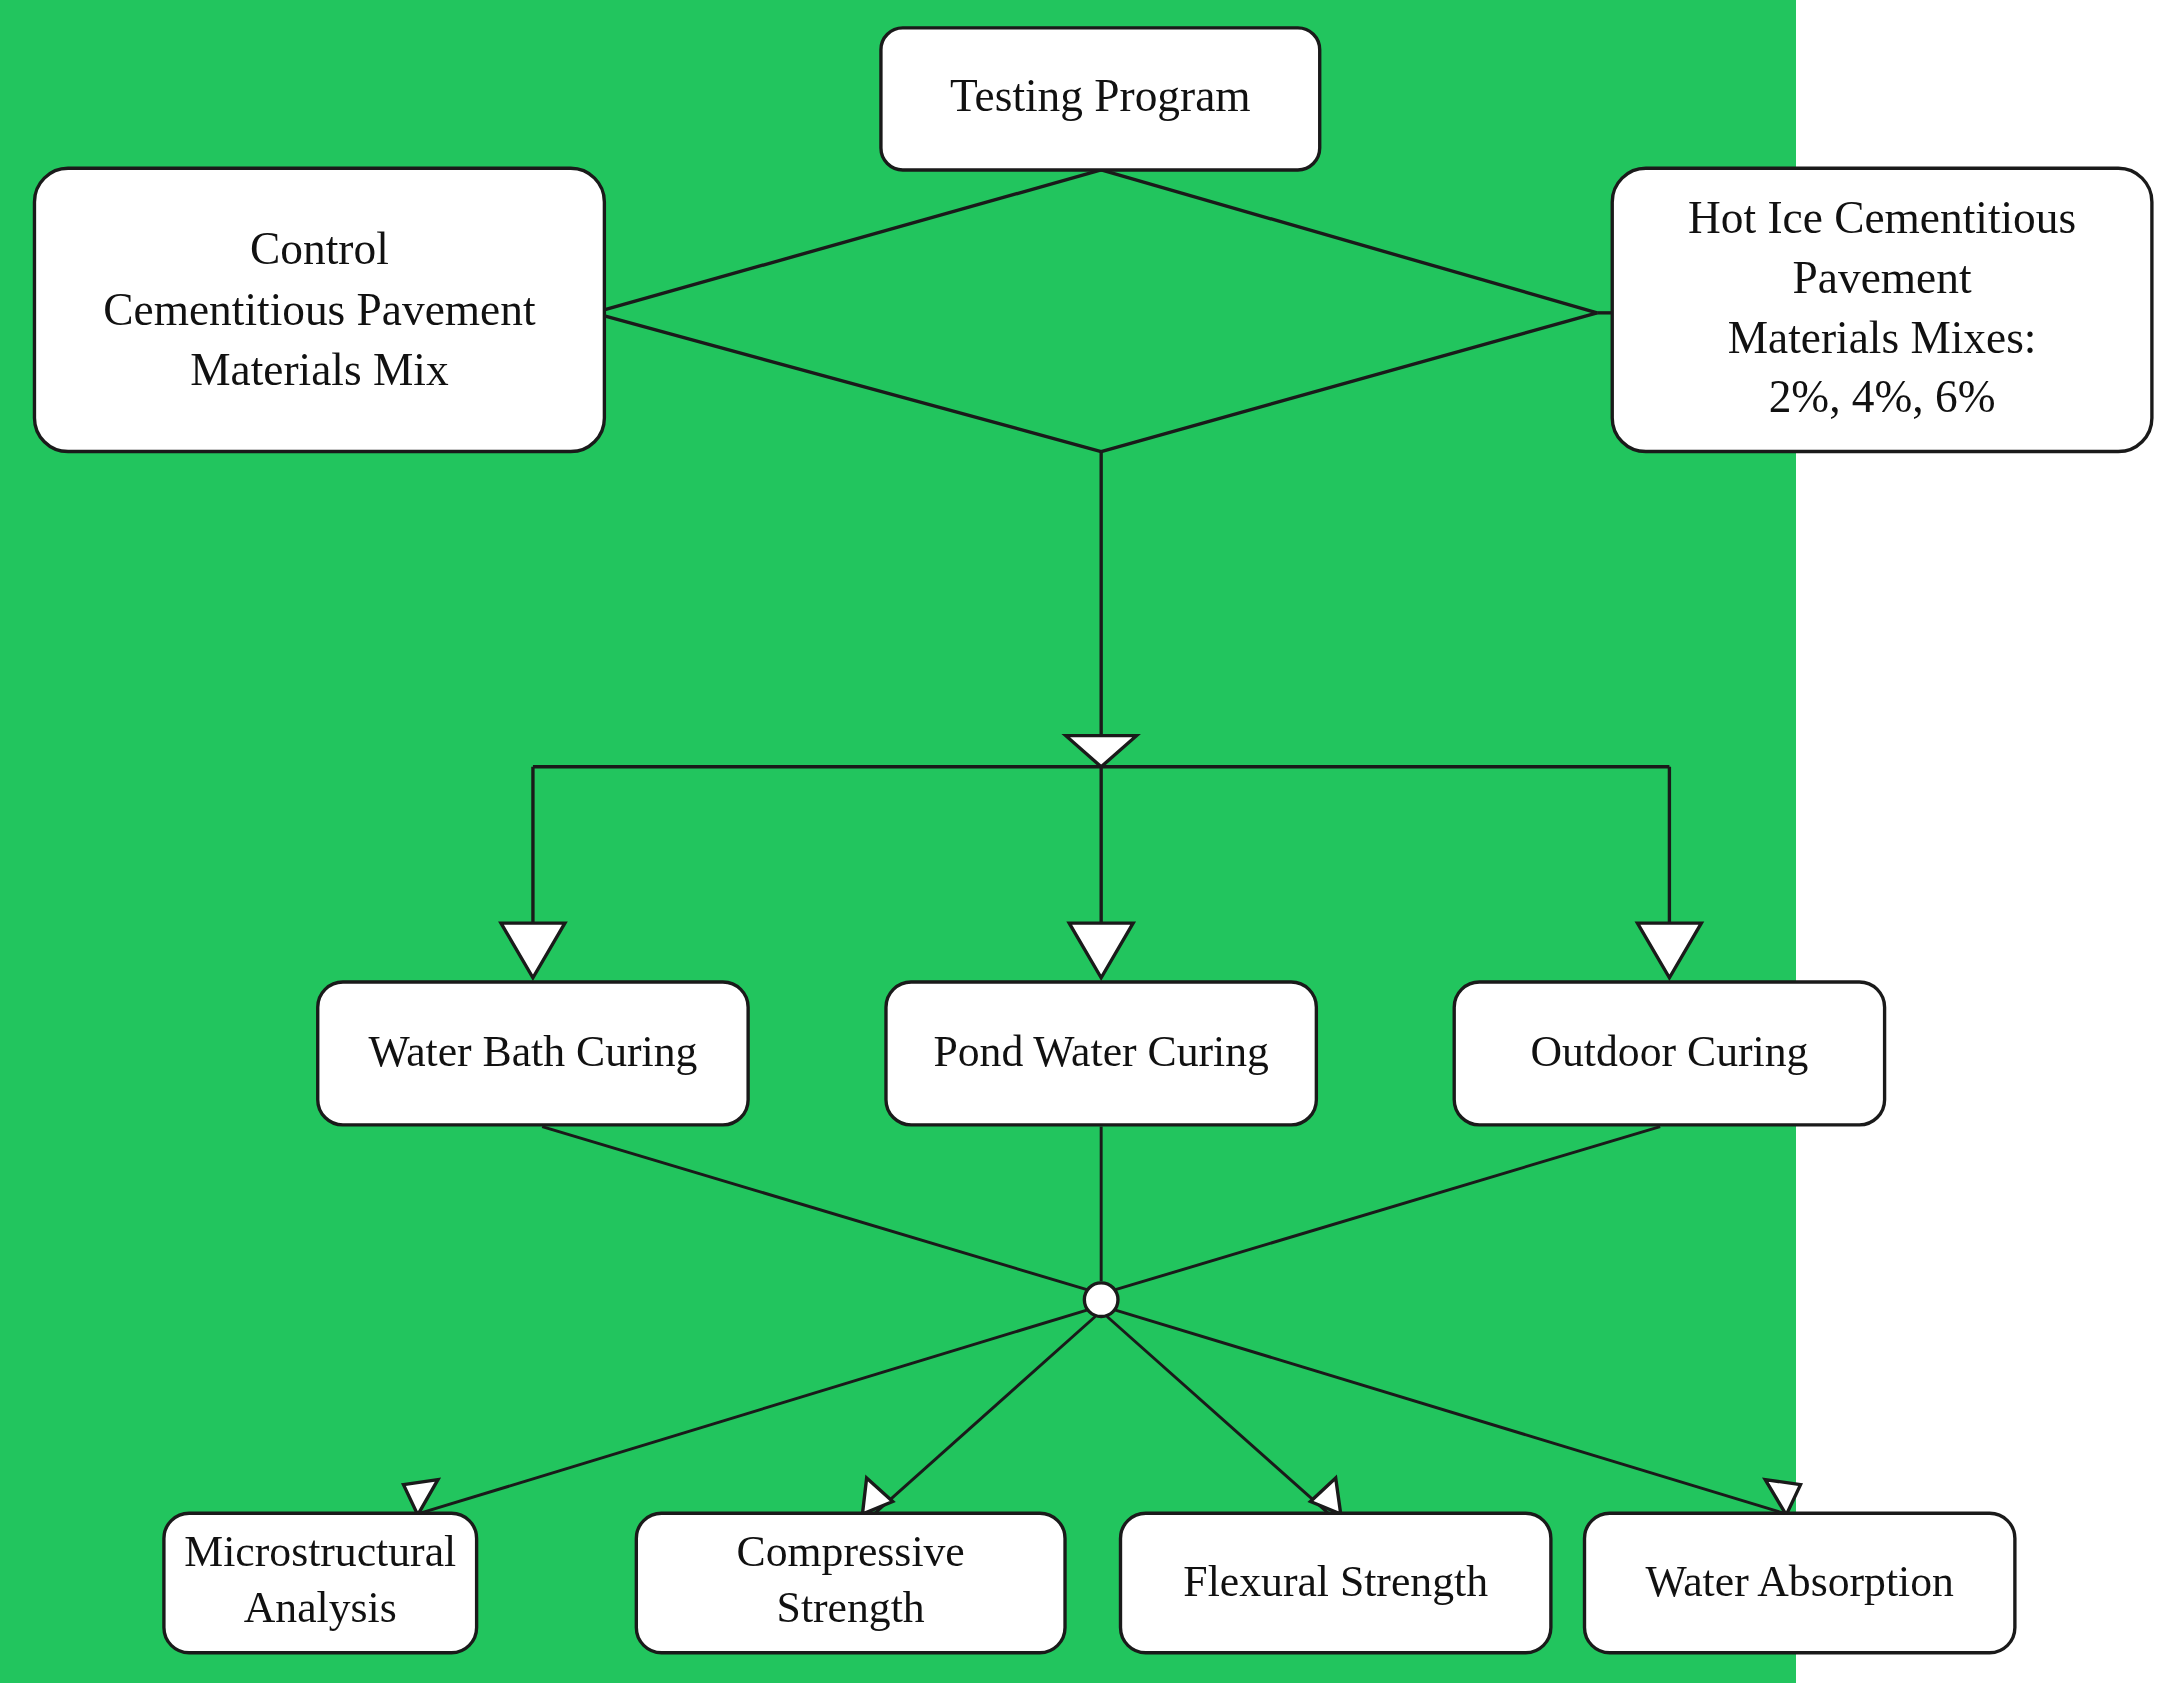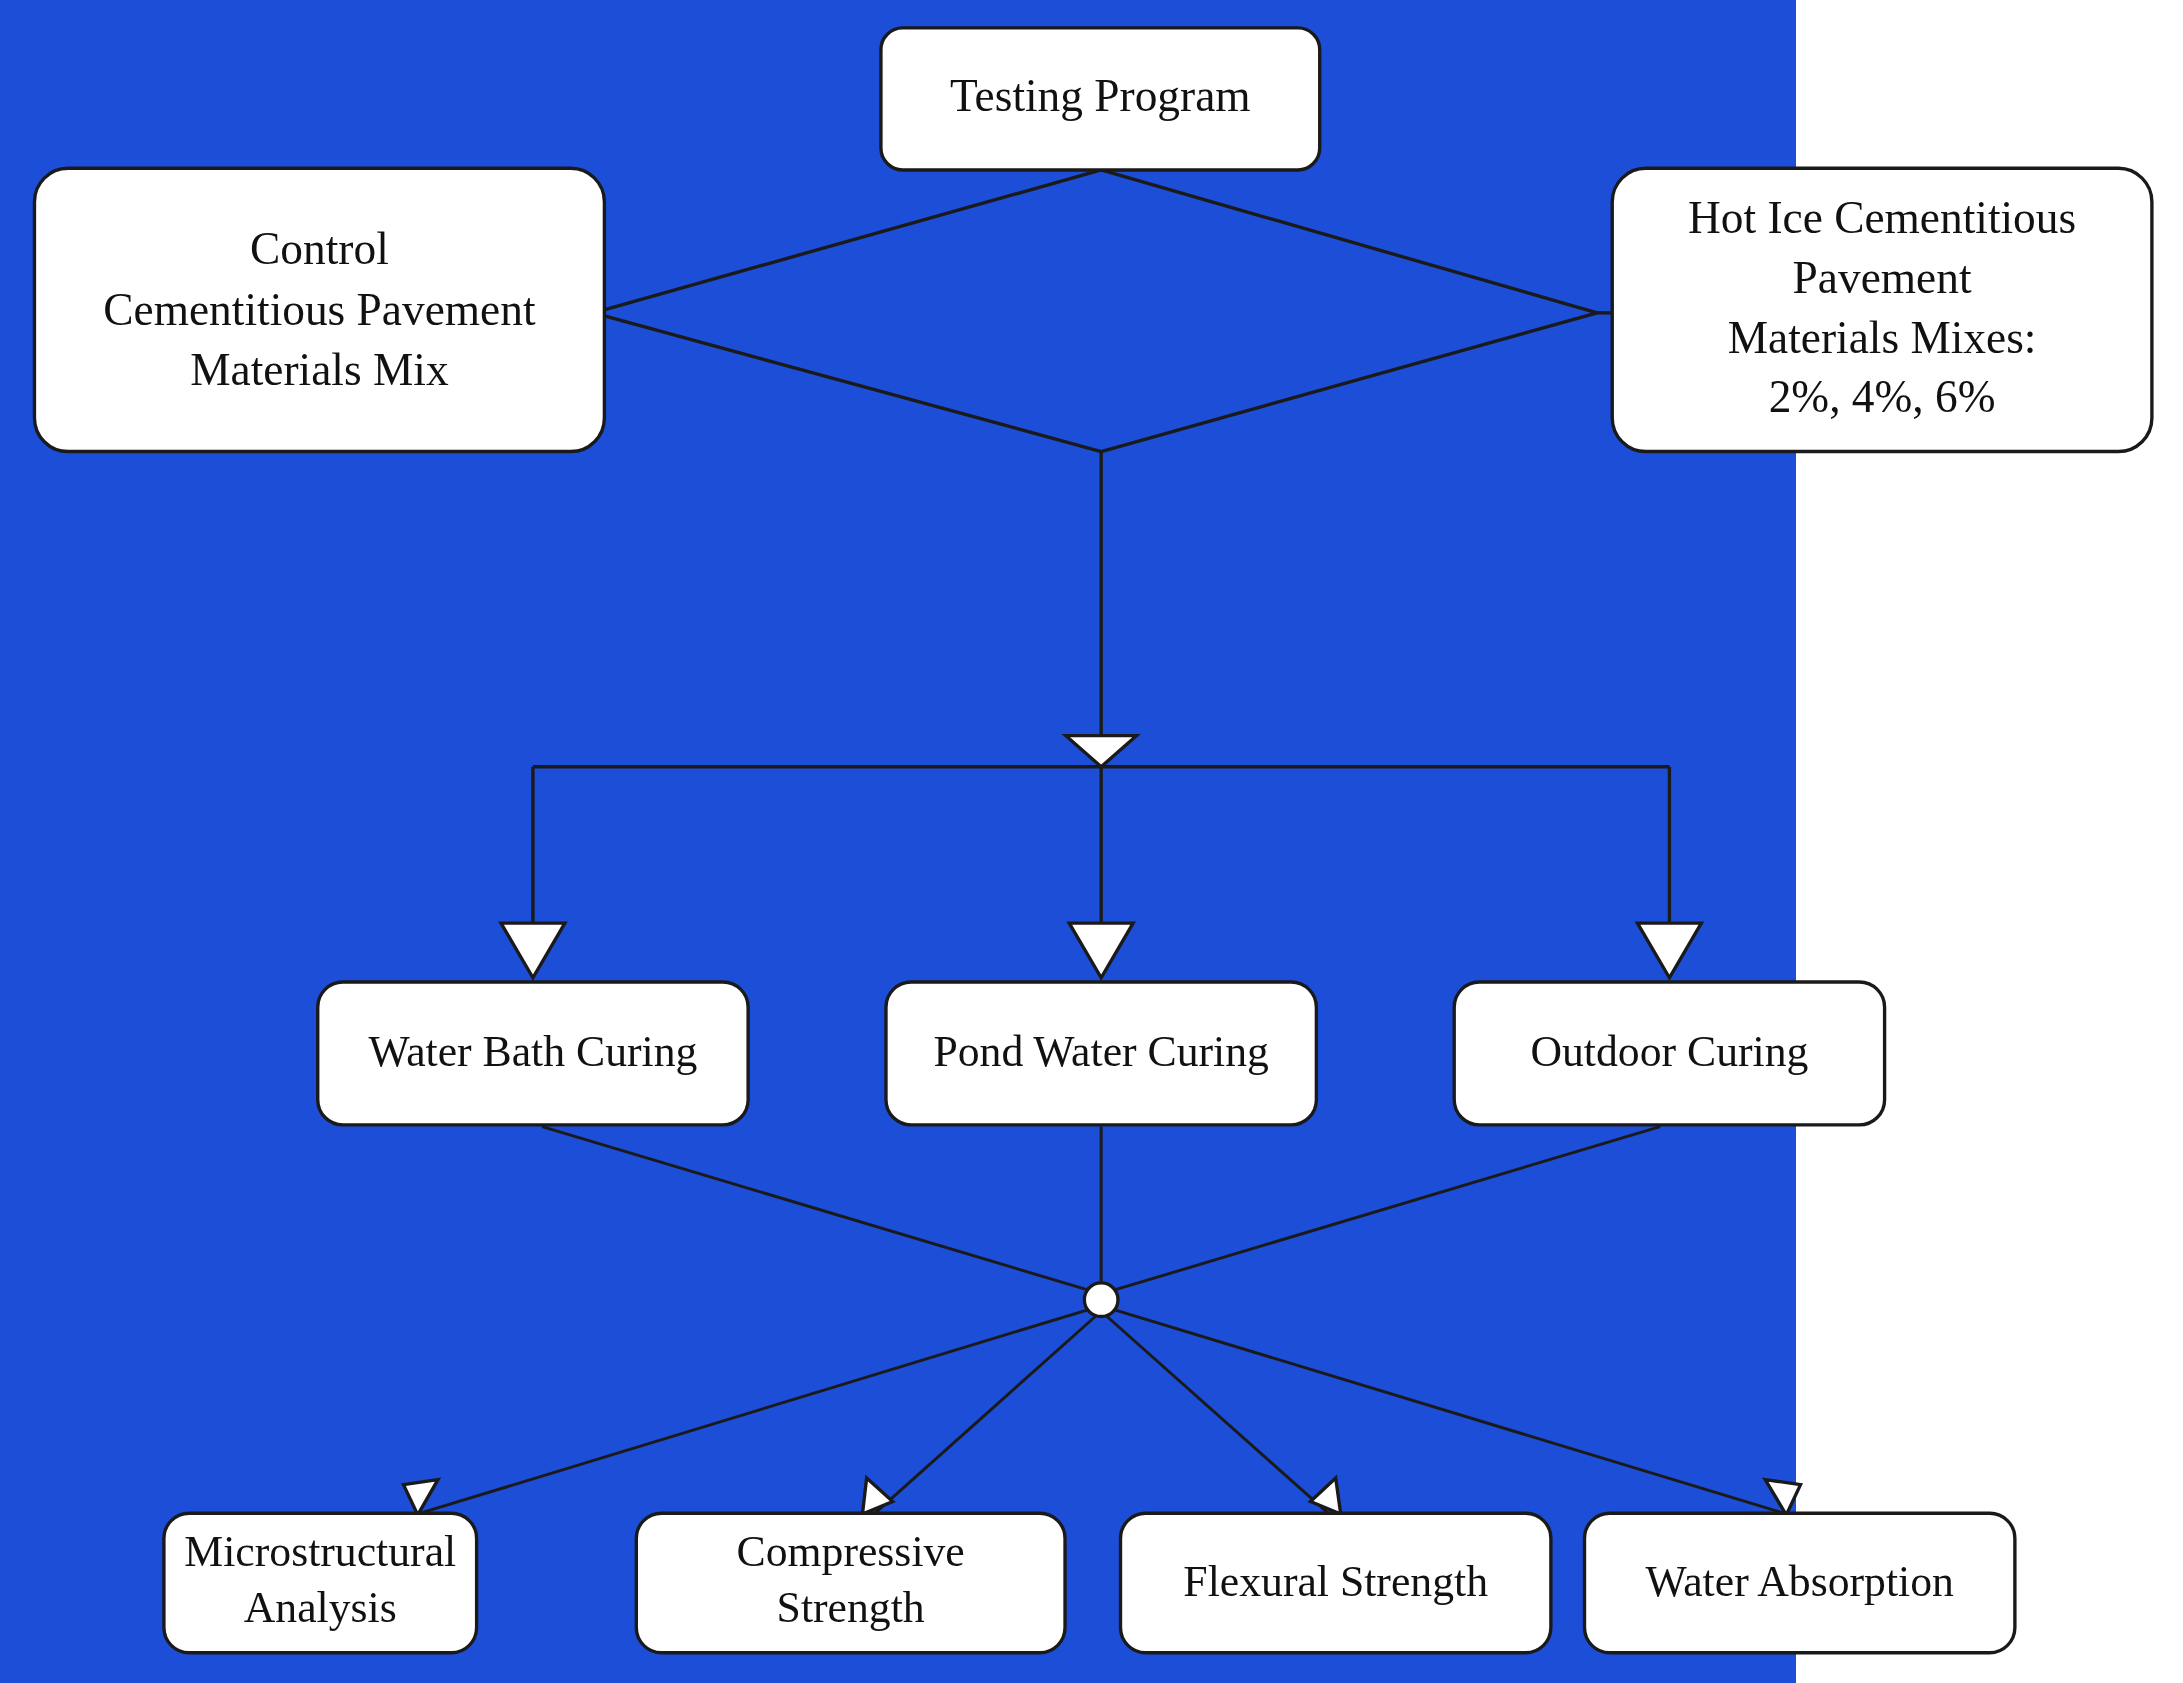--- a/index.html
+++ b/index.html
@@ -11,21 +11,21 @@
   body {
     width: 2183px;
     height: 1684px;
     font-family: "Liberation Serif", "DejaVu Serif", serif;
     overflow: hidden;
   }
   #diagram-root {
     position: relative;
     width: 1796px;
     height: 1684px;
-    background: #1d4ed8;
+    background: #22c55e;
     text-align: center;
   }
   svg.flow-canvas {
     position: absolute;
     top: 0;
     left: 0;
     width: 2183px;
     height: 1684px;
     display: block;
   }

